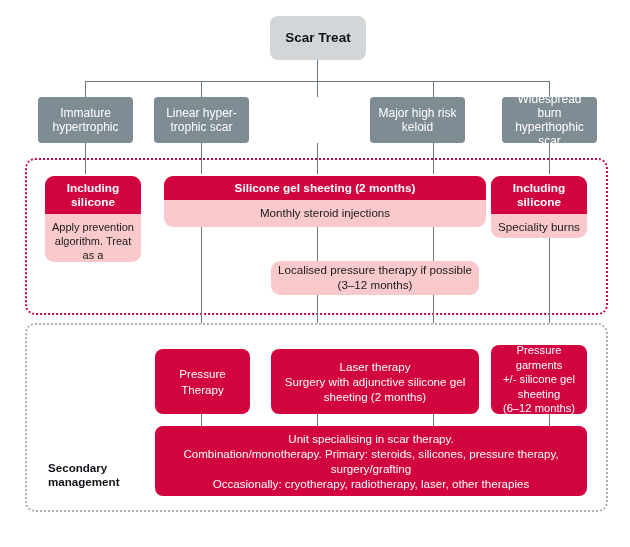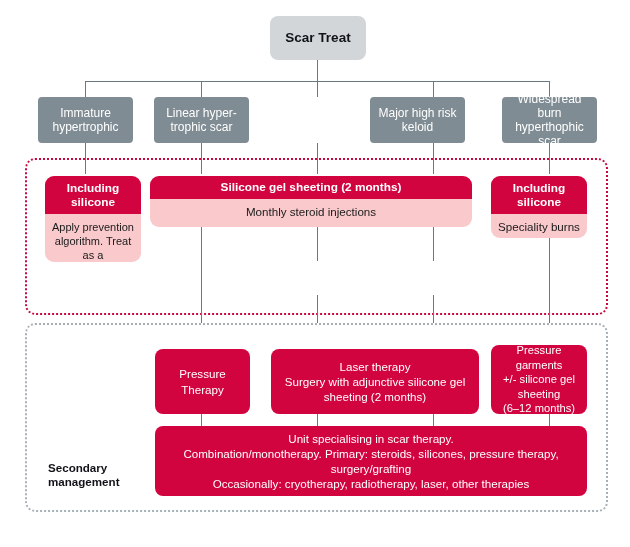--- a/index.html
+++ b/index.html
@@ -156,35 +156,39 @@
   <div class="ln lnv" style="left:549px;top:143px;height:31px;"></div>
 
   <div class="dotbox dot-red" style="left:25px;top:158px;width:583px;height:157px;"></div>
 
   <div class="box pink" style="left:45px;top:176px;width:96px;height:86px;justify-content:flex-start;">
     <div class="hdr">Including silicone</div>
     <div class="bdy" style="white-space:pre-line;font-size:11px;">Apply prevention algorithm. Treat as a hypertrophic scar if erythema continues for
 &gt; 1 month</div>
   </div>
 
-  <div class="box pink" style="left:150px;top:176px;width:322px;height:51px;justify-content:flex-end;">
+  <div class="box pink" style="left:164px;top:176px;width:322px;height:51px;justify-content:space-between;">
     <div class="hdr">Silicone gel sheeting (2 months)</div>
     <div class="bdy">Monthly steroid injections</div>
   </div>
 
   <div class="box pink" style="left:491px;top:176px;width:96px;height:62px;justify-content:flex-start;">
     <div class="hdr">Including silicone</div>
     <div class="bdy" style="white-space:pre-line;">Speciality burns unit</div>
   </div>
 
   <div class="ln lnv" style="left:201px;top:227px;height:34px;"></div>
   <div class="ln lnv" style="left:317px;top:227px;height:34px;"></div>
   <div class="ln lnv" style="left:433px;top:227px;height:34px;"></div>
   <div class="ln lnv" style="left:549px;top:238px;height:85px;"></div>
 
+  <div class="box pink nohdr" style="left:271px;top:261px;width:208px;height:34px;">
+    <div class="bdy" style="white-space:pre-line;padding:2px 6px;">Localised pressure therapy if possible
+(3–12 months)</div>
+  </div>
 
   <div class="ln lnv" style="left:201px;top:261px;height:62px;"></div>
   <div class="ln lnv" style="left:317px;top:295px;height:28px;"></div>
   <div class="ln lnv" style="left:433px;top:295px;height:28px;"></div>
 
 
   <div class="dotbox dot-gray" style="left:25px;top:323px;width:583px;height:189px;"></div>
 
   <div class="sec-label" style="left:48px;top:461px;width:120px;">Secondary
 management</div>

